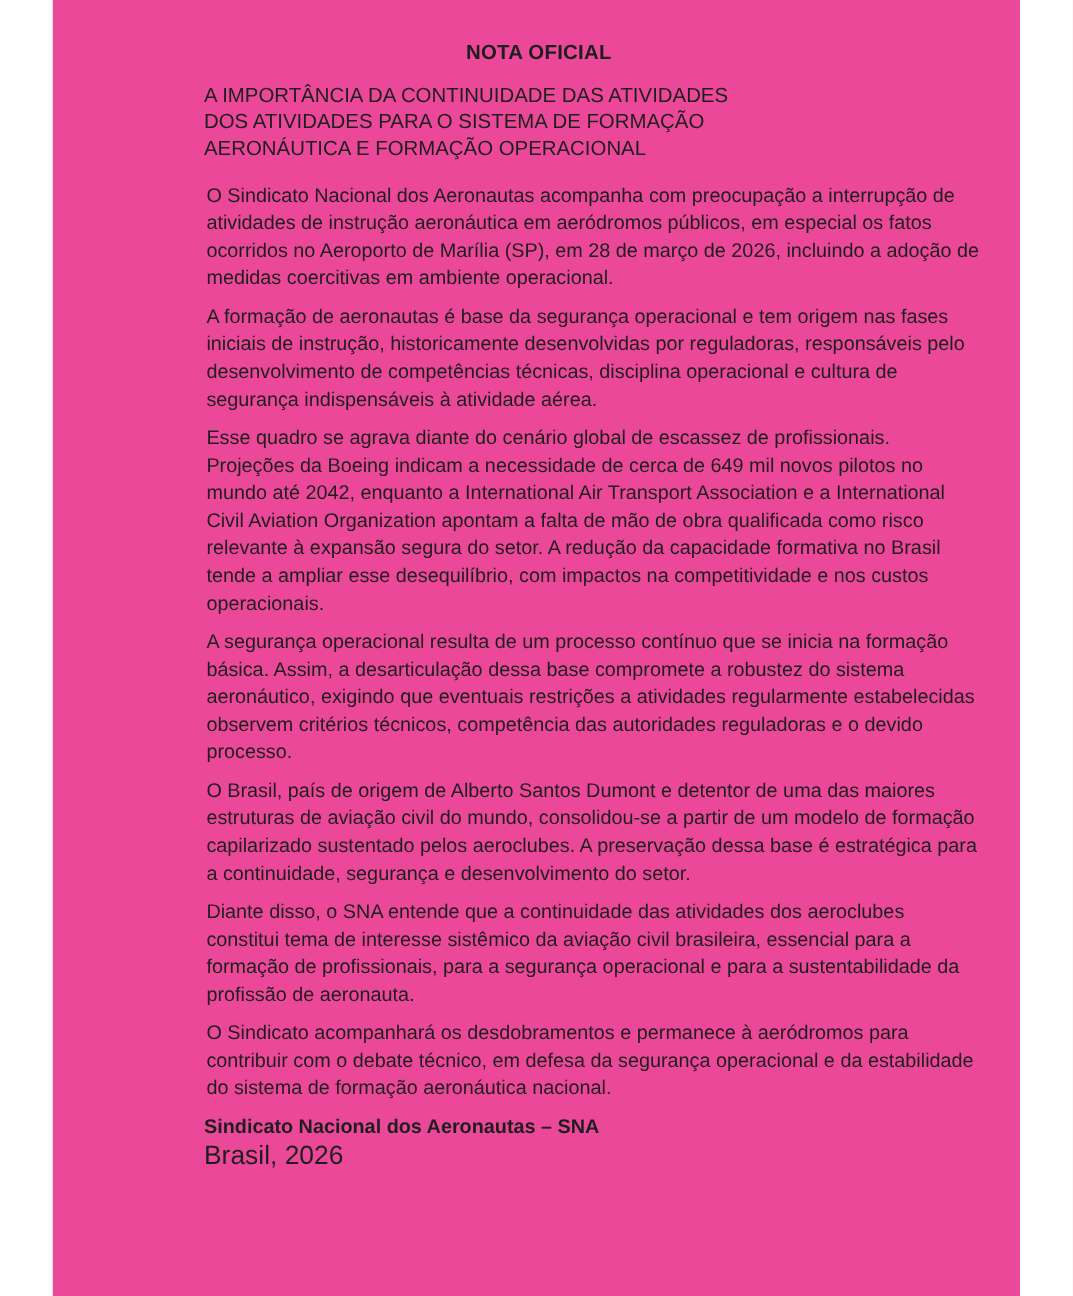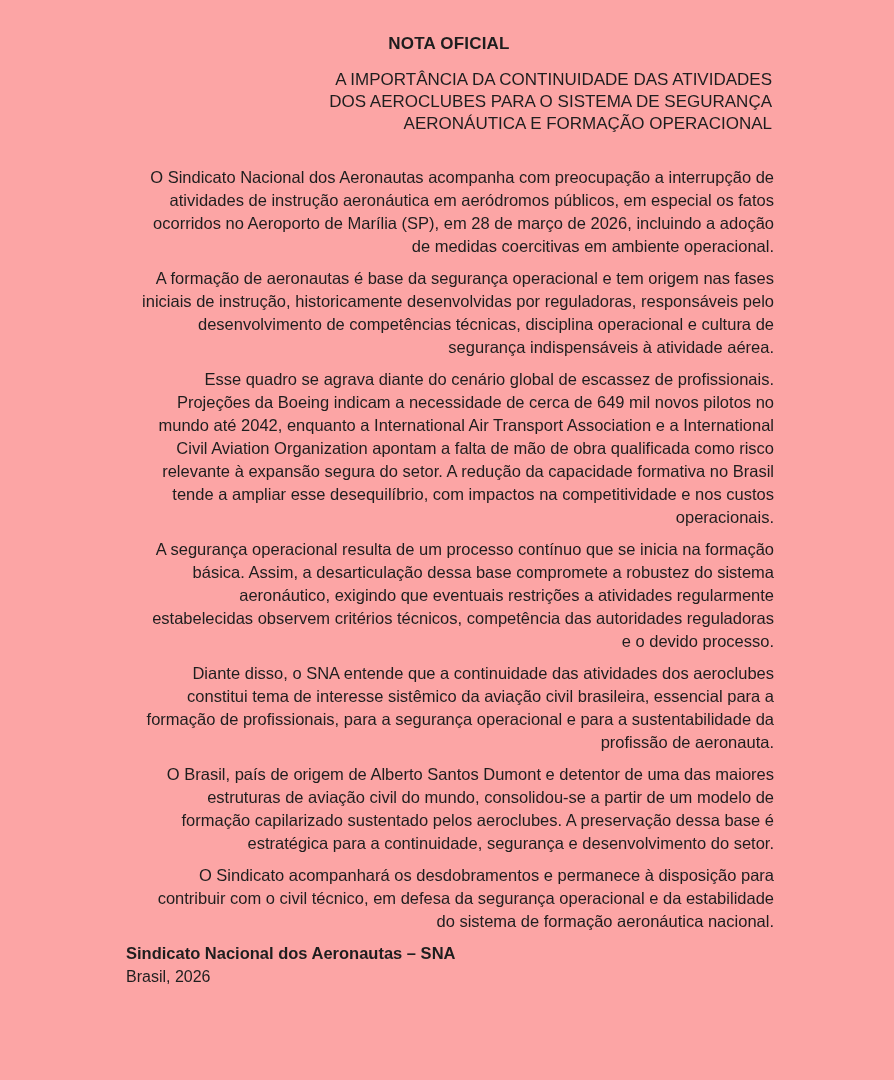--- a/index.html
+++ b/index.html
@@ -3,90 +3,90 @@
 <meta charset="utf-8">
 <title>NOTA OFICIAL</title>
 <style>
   html, body {
     margin: 0;
     padding: 0;
     background: #ffffff;
   }
   .page {
     position: relative;
-    width: 894px;
+    width: 806px;
     min-height: 1080px;
     margin: 0 auto;
     box-sizing: border-box;
-    background: #fca5a5;
+    background: #ec4899;
     color: #1e1e1e;
     font-family: "Liberation Sans", "DejaVu Sans", sans-serif;
     padding: 33px 122px 40px 126px;
   }
   .doc-title {
     text-align: center;
     font-size: 17px;
     line-height: 22px;
     font-weight: 700;
     letter-spacing: 0.2px;
     margin: 0 0 14px 0;
   }
   .doc-subtitle {
-    text-align: right;
+    text-align: left;
     font-size: 17px;
     line-height: 22px;
     font-weight: 400;
-    margin: 0 0 31px 0;
+    margin: 0 0 17px 0;
   }
   .doc-body {
     width: 648px;
   }
   .para {
     font-size: 16.5px;
     line-height: 23px;
-    margin: 0 0 9px 16px;
-    text-align: right;
+    margin: 0 0 9px 2px;
+    text-align: left;
   }
   .signature {
     margin-top: 0;
   }
   .sig-name {
     font-size: 16.5px;
     line-height: 23px;
     font-weight: 700;
     margin: 0;
   }
   .sig-place {
-    font-size: 16px;
+    font-size: 22px;
     line-height: 23px;
     font-weight: 400;
     margin: 0;
   }
 </style>
 </head>
 <body>
 
 <div class="page">
 
   <h1 class="doc-title">NOTA OFICIAL</h1>
 
   <div class="doc-subtitle">
     <div>A IMPORTÂNCIA DA CONTINUIDADE DAS ATIVIDADES</div>
-    <div>DOS AEROCLUBES PARA O SISTEMA DE SEGURANÇA</div>
+    <div>DOS ATIVIDADES PARA O SISTEMA DE FORMAÇÃO</div>
     <div>AERONÁUTICA E FORMAÇÃO OPERACIONAL</div>
   </div>
 
   <div class="doc-body">
     <p class="para">O Sindicato Nacional dos Aeronautas acompanha com preocupação a interrupção de atividades de instrução aeronáutica em aeródromos públicos, em especial os fatos ocorridos no Aeroporto de Marília (SP), em 28 de março de 2026, incluindo a adoção de medidas coercitivas em ambiente operacional.</p>
     <p class="para">A formação de aeronautas é base da segurança operacional e tem origem nas fases iniciais de instrução, historicamente desenvolvidas por reguladoras, responsáveis pelo desenvolvimento de competências técnicas, disciplina operacional e cultura de segurança indispensáveis à atividade aérea.</p>
     <p class="para">Esse quadro se agrava diante do cenário global de escassez de profissionais. Projeções da Boeing indicam a necessidade de cerca de 649 mil novos pilotos no mundo até 2042, enquanto a International Air Transport Association e a International Civil Aviation Organization apontam a falta de mão de obra qualificada como risco relevante à expansão segura do setor. A redução da capacidade formativa no Brasil tende a ampliar esse desequilíbrio, com impactos na competitividade e nos custos operacionais.</p>
     <p class="para">A segurança operacional resulta de um processo contínuo que se inicia na formação básica. Assim, a desarticulação dessa base compromete a robustez do sistema aeronáutico, exigindo que eventuais restrições a atividades regularmente estabelecidas observem critérios técnicos, competência das autoridades reguladoras e o devido processo.</p>
+    <p class="para">O Brasil, país de origem de Alberto Santos Dumont e detentor de uma das maiores estruturas de aviação civil do mundo, consolidou-se a partir de um modelo de formação capilarizado sustentado pelos aeroclubes. A preservação dessa base é estratégica para a continuidade, segurança e desenvolvimento do setor.</p>
     <p class="para">Diante disso, o SNA entende que a continuidade das atividades dos aeroclubes constitui tema de interesse sistêmico da aviação civil brasileira, essencial para a formação de profissionais, para a segurança operacional e para a sustentabilidade da profissão de aeronauta.</p>
-    <p class="para">O Brasil, país de origem de Alberto Santos Dumont e detentor de uma das maiores estruturas de aviação civil do mundo, consolidou-se a partir de um modelo de formação capilarizado sustentado pelos aeroclubes. A preservação dessa base é estratégica para a continuidade, segurança e desenvolvimento do setor.</p>
-    <p class="para">O Sindicato acompanhará os desdobramentos e permanece à disposição para contribuir com o civil técnico, em defesa da segurança operacional e da estabilidade do sistema de formação aeronáutica nacional.</p>
+    <p class="para">O Sindicato acompanhará os desdobramentos e permanece à aeródromos para contribuir com o debate técnico, em defesa da segurança operacional e da estabilidade do sistema de formação aeronáutica nacional.</p>
   </div>
 
   <div class="signature">
     <p class="sig-name">Sindicato Nacional dos Aeronautas – SNA</p>
     <p class="sig-place">Brasil, 2026</p>
   </div>
 
 </div>
 
 </body></html>

